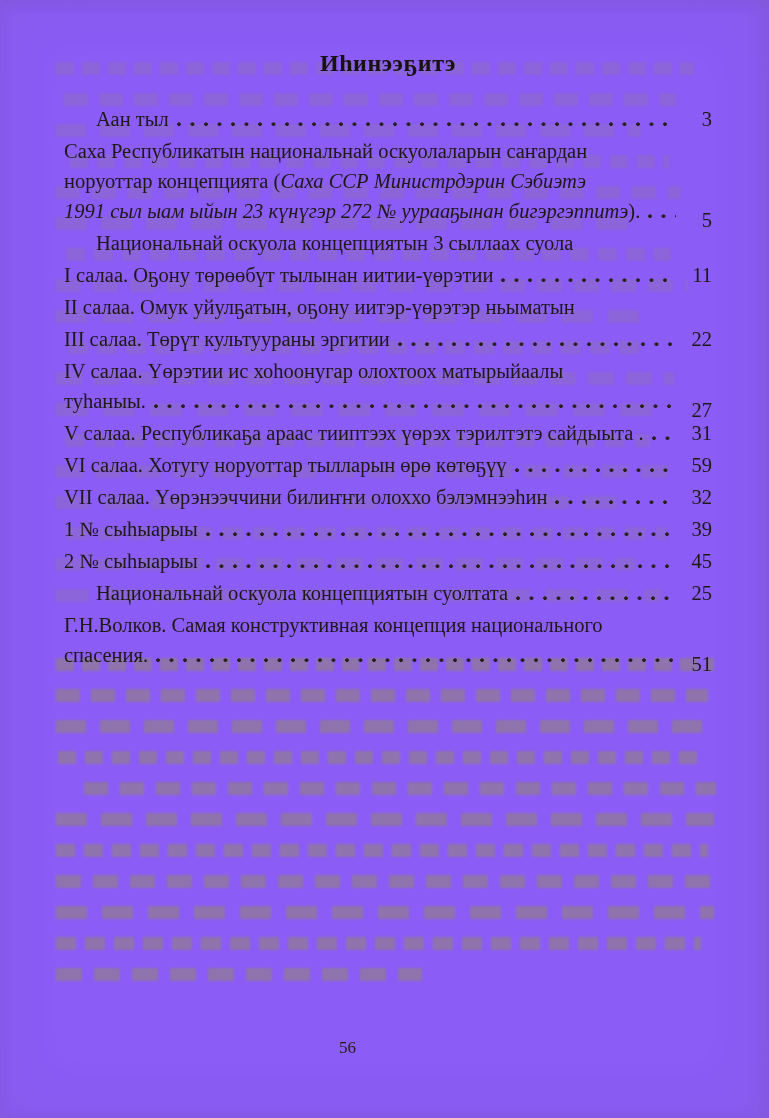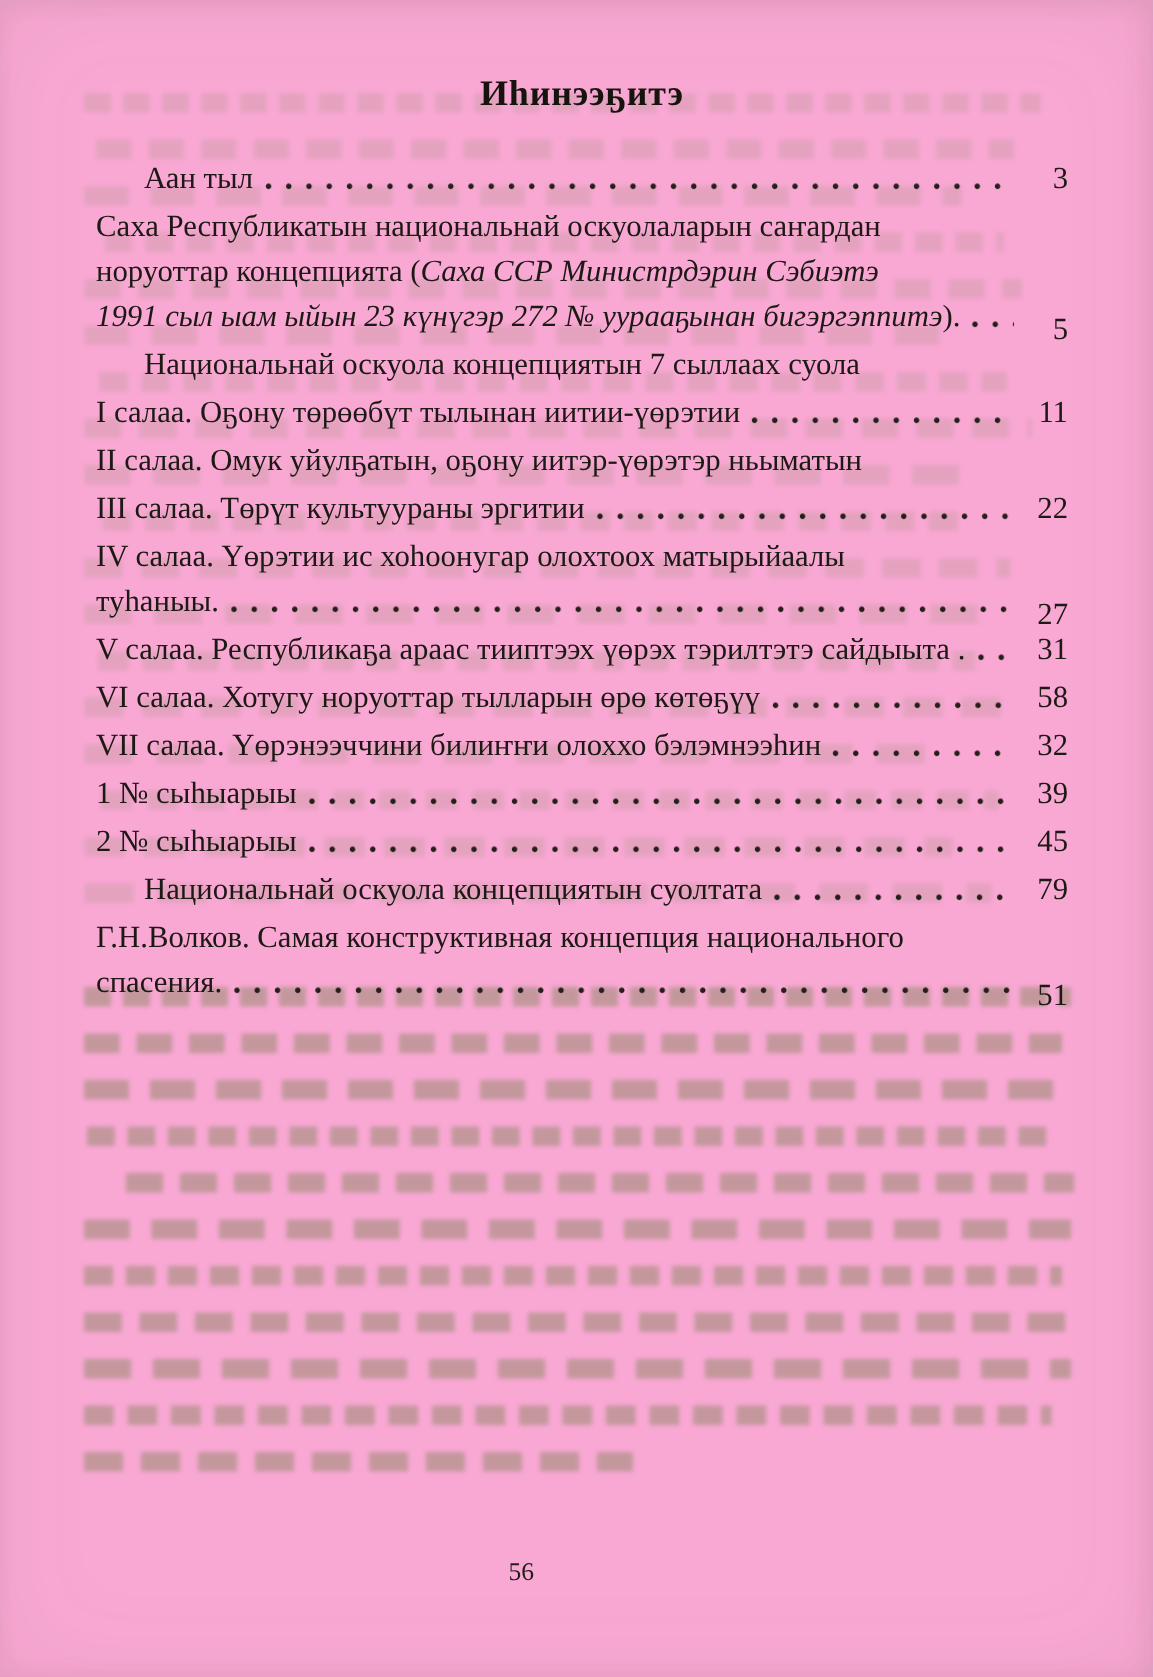--- a/index.html
+++ b/index.html
@@ -1,19 +1,19 @@
 <!DOCTYPE html>
 <html><head>
 <meta charset="utf-8">
 <style>
   html,body{margin:0;padding:0;}
   .page{
     position:relative;
     width:769px;height:1118px;
-    background:#f9a8d4;
+    background:#8b5cf6;
     overflow:hidden;
     font-family:"Liberation Serif","DejaVu Serif",serif;
     color:#1d1914;
   }
   .page::after{ 
     content:"";position:absolute;inset:0;pointer-events:none;z-index:3;
     box-shadow:inset 0 0 70px rgba(95,85,60,.07), inset -6px 0 18px rgba(80,70,50,.06), inset 0 4px 14px rgba(80,70,50,.05);
   }
   
   .ghost{position:absolute;left:56px;right:48px;z-index:0;filter:blur(1.3px);pointer-events:none;}
@@ -88,52 +88,52 @@
     <div id="toc-entries">
         <div class="toc-entry">
           <div class="toc-line indent"><span class="txt"><span>Аан тыл</span></span><span class="leader"></span><span class="pgnum">3</span></div>
         </div>
         <div class="toc-entry drop">
           <div class="toc-line"><span class="txt"><span>Саха Республикатын национальнай оскуолаларын саҥардан</span></span></div>
           <div class="toc-line"><span class="txt"><span>норуоттар концепцията (</span><span class="run-i">Саха ССР Министрдэрин Сэбиэтэ</span></span></div>
           <div class="toc-line"><span class="txt"><span class="run-i">1991 сыл ыам ыйын 23 күнүгэр 272 № уурааҕынан бигэргэппитэ</span><span>).</span></span><span class="leader"></span><span class="pgnum">5</span></div>
         </div>
         <div class="toc-entry">
-          <div class="toc-line indent"><span class="txt"><span>Национальнай оскуола концепциятын 7 сыллаах суола</span></span></div>
+          <div class="toc-line indent"><span class="txt"><span>Национальнай оскуола концепциятын 3 сыллаах суола</span></span></div>
         </div>
         <div class="toc-entry">
           <div class="toc-line"><span class="txt"><span>I салаа. Оҕону төрөөбүт тылынан иитии-үөрэтии</span></span><span class="leader"></span><span class="pgnum">11</span></div>
         </div>
         <div class="toc-entry drop">
           <div class="toc-line"><span class="txt"><span>II салаа. Омук уйулҕатын, оҕону иитэр-үөрэтэр ньыматын</span></span></div>
         </div>
         <div class="toc-entry">
           <div class="toc-line"><span class="txt"><span>III салаа. Төрүт культуураны эргитии</span></span><span class="leader"></span><span class="pgnum">22</span></div>
         </div>
         <div class="toc-entry drop">
           <div class="toc-line"><span class="txt"><span>IV салаа. Үөрэтии ис хоһоонугар олохтоох матырыйаалы</span></span></div>
           <div class="toc-line"><span class="txt"><span>туһаныы.</span></span><span class="leader"></span><span class="pgnum">27</span></div>
         </div>
         <div class="toc-entry">
           <div class="toc-line"><span class="txt"><span>V салаа. Республикаҕа араас тииптээх үөрэх тэрилтэтэ сайдыыта .</span></span><span class="leader"></span><span class="pgnum">31</span></div>
         </div>
         <div class="toc-entry">
-          <div class="toc-line"><span class="txt"><span>VI салаа. Хотугу норуоттар тылларын өрө көтөҕүү</span></span><span class="leader"></span><span class="pgnum">58</span></div>
+          <div class="toc-line"><span class="txt"><span>VI салаа. Хотугу норуоттар тылларын өрө көтөҕүү</span></span><span class="leader"></span><span class="pgnum">59</span></div>
         </div>
         <div class="toc-entry">
           <div class="toc-line"><span class="txt"><span>VII салаа. Үөрэнээччини билиҥҥи олоххо бэлэмнээһин</span></span><span class="leader"></span><span class="pgnum">32</span></div>
         </div>
         <div class="toc-entry">
           <div class="toc-line"><span class="txt"><span>1 № сыһыарыы</span></span><span class="leader"></span><span class="pgnum">39</span></div>
         </div>
         <div class="toc-entry">
           <div class="toc-line"><span class="txt"><span>2 № сыһыарыы</span></span><span class="leader"></span><span class="pgnum">45</span></div>
         </div>
         <div class="toc-entry">
-          <div class="toc-line indent"><span class="txt"><span>Национальнай оскуола концепциятын суолтата</span></span><span class="leader"></span><span class="pgnum">79</span></div>
+          <div class="toc-line indent"><span class="txt"><span>Национальнай оскуола концепциятын суолтата</span></span><span class="leader"></span><span class="pgnum">25</span></div>
         </div>
         <div class="toc-entry drop">
           <div class="toc-line"><span class="txt"><span>Г.Н.Волков. Самая конструктивная концепция национального</span></span></div>
           <div class="toc-line"><span class="txt"><span>спасения.</span></span><span class="leader"></span><span class="pgnum">51</span></div>
         </div>
       </div>
   </div>
 
   <div class="footer-num">56</div>
 </div>

